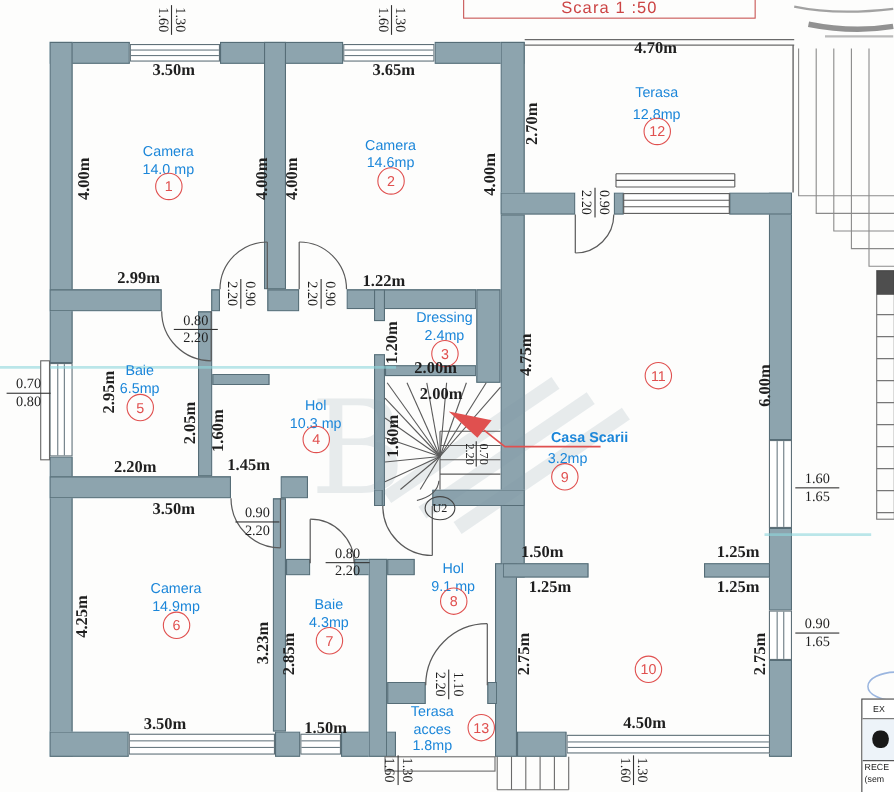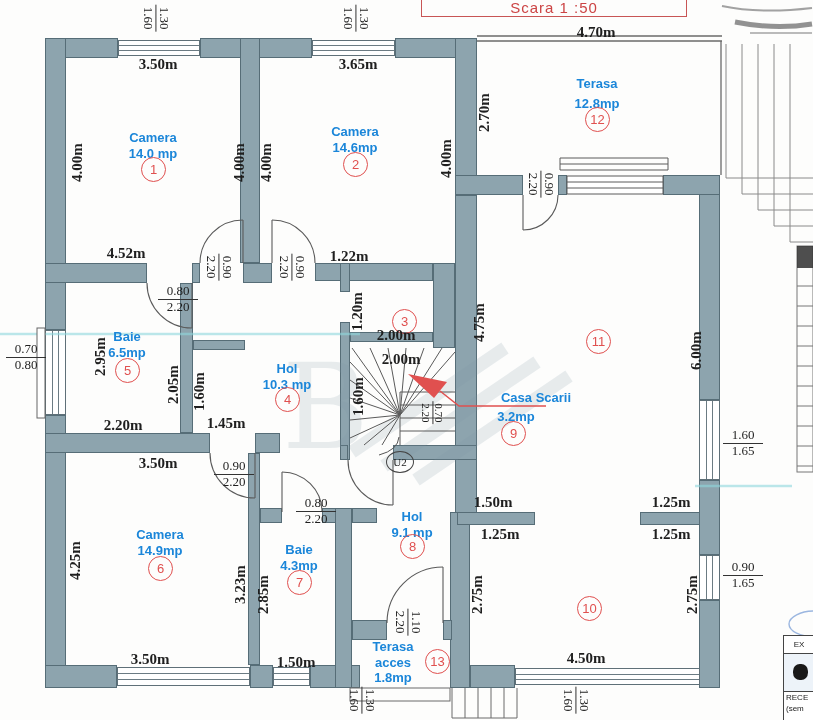--- a/index.html
+++ b/index.html
@@ -17,21 +17,21 @@
   .vdim span{transform:rotate(-90deg);font-family:"Liberation Serif",serif;font-size:15px;
        font-weight:bold;color:#1f1f1f;white-space:nowrap;}
   .frac{font-family:"Liberation Serif",serif;font-size:13px;color:#1f1f1f;text-align:center;line-height:1.12;}
   .frac span{display:block;white-space:nowrap;}
   .frac .t{border-bottom:1.3px solid #333;padding:0 2px;}
   .co{position:absolute;width:40px;}
   .vco{position:absolute;width:34px;height:48px;display:flex;align-items:center;justify-content:center;}
   .vco .frac{transform:rotate(90deg);}
   .vco.small .frac{font-size:11px;}
   .rlabel{position:absolute;text-align:center;color:#1b86d9;font-size:13px;line-height:1.2;}
-  .rlabel span{display:block;font-weight:bold;}
+  .rlabel span{display:block;}
   .rlabel.bold{font-weight:bold;}
   .rnum{position:absolute;width:23px;height:23px;border:1.5px solid #e0504f;border-radius:50%;
         color:#e0504f;font-size:13px;display:flex;align-items:center;justify-content:center;background:transparent;}
   .u2c{position:absolute;left:354px;top:451px;width:26px;height:20px;border:1px solid #444;
        border-radius:50%;color:#222;font-family:"Liberation Serif",serif;font-size:11px;
        display:flex;align-items:center;justify-content:center;margin-left:32px;}
   #scalebox{position:absolute;left:421px;top:-3px;width:264px;height:18px;border:1.5px solid #c85555;
        color:#cc4444;font-size:15px;letter-spacing:1px;text-align:center;line-height:19px;}
   #titleblock{position:absolute;left:783px;top:635px;width:30px;height:85px;border:1px solid #444;
        background:#fff;font-size:8px;color:#222;overflow:hidden;}
@@ -243,20 +243,24 @@
       <span>14.0 mp</span>
     </div>
   <div class="rnum" style="left:141px;top:157px">1</div>
 
   <div class="rlabel" style="left:305px;top:124px;width:100px">
     <span>Camera</span>
       <span>14.6mp</span>
     </div>
   <div class="rnum" style="left:343px;top:152px">2</div>
 
+  <div class="rlabel" style="left:354px;top:281px;width:100px">
+    <span>Dressing</span>
+      <span>2.4mp</span>
+    </div>
   <div class="rnum" style="left:392px;top:309px">3</div>
 
   <div class="rlabel" style="left:237px;top:361px;width:100px">
     <span>Hol</span>
       <span>10.3 mp</span>
     </div>
   <div class="rnum" style="left:275px;top:387px">4</div>
 
   <div class="rlabel" style="left:77px;top:329px;width:100px">
     <span>Baie</span>
@@ -304,22 +308,22 @@
     <span>Terasa</span>
       <span>acces</span>
       <span>1.8mp</span>
     </div>
   <div class="rnum" style="left:425px;top:649px">13</div>
 
   <div class="u2c">U2</div>
 
   <div class="dim" style="left:120px;top:56px">3.50m</div>
   <div class="dim" style="left:320px;top:56px">3.65m</div>
-  <div class="dim" style="left:558px;top:24px">4.70m</div>
-  <div class="dim" style="left:88px;top:245px">4.52m</div>
+  <div class="dim" style="left:558px;top:36px">4.70m</div>
+  <div class="dim" style="left:88px;top:245px">2.99m</div>
   <div class="dim" style="left:311px;top:248px">1.22m</div>
   <div class="dim" style="left:358px;top:327px">2.00m</div>
   <div class="dim" style="left:363px;top:351px">2.00m</div>
   <div class="dim" style="left:85px;top:417px">2.20m</div>
   <div class="dim" style="left:188px;top:415px">1.45m</div>
   <div class="dim" style="left:120px;top:455px">3.50m</div>
   <div class="dim" style="left:112px;top:651px">3.50m</div>
   <div class="dim" style="left:258px;top:654px">1.50m</div>
   <div class="dim" style="left:455px;top:494px">1.50m</div>
   <div class="dim" style="left:462px;top:526px">1.25m</div>

